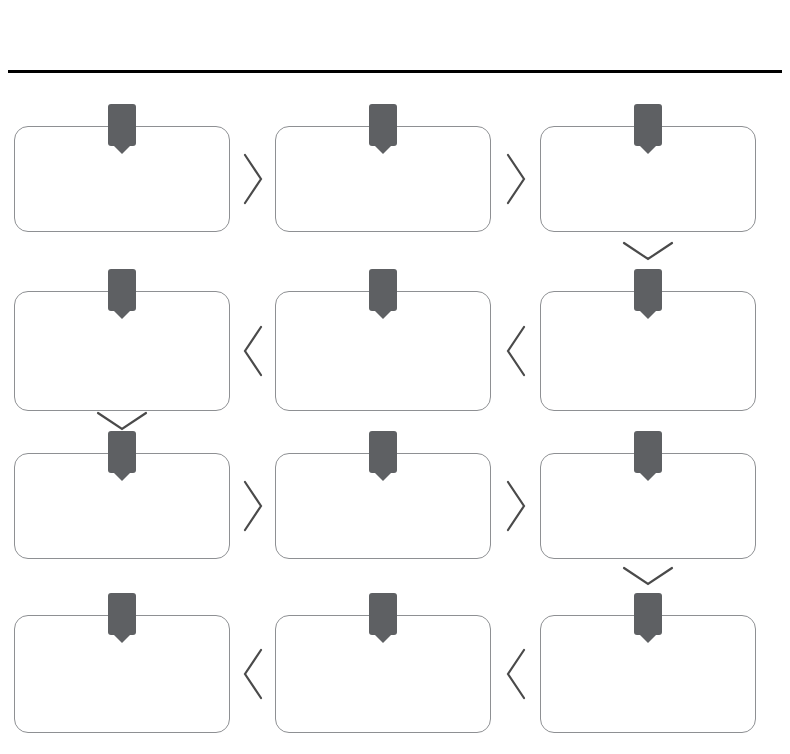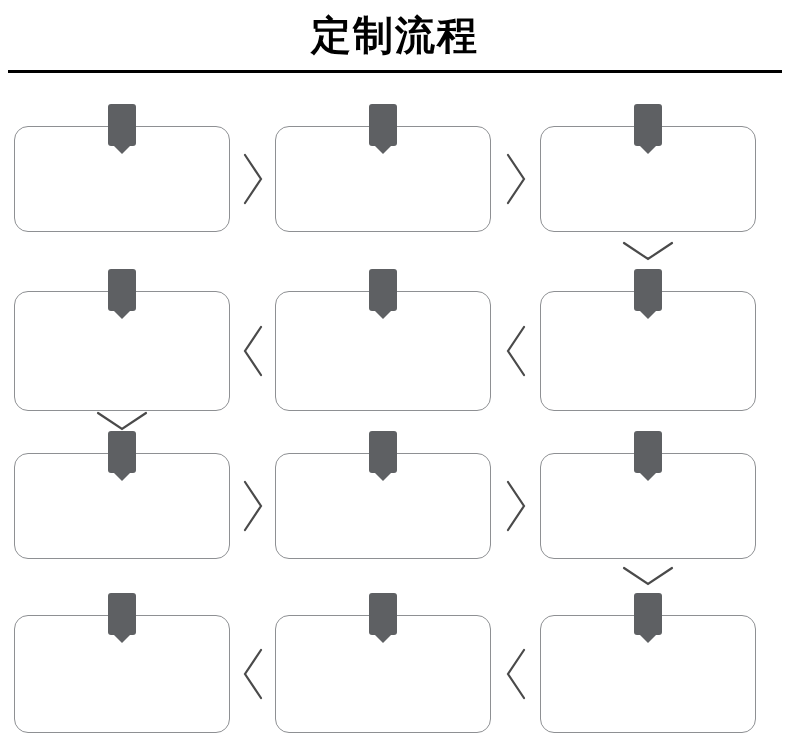--- a/index.html
+++ b/index.html
@@ -119,21 +119,20 @@
     z-index: 2;
   }
   .chev svg { display: block; }
 </style>
 </head>
 <body>
 
 <div id="page">
 
   <div class="title-area">
-    <div class="page-title">定制流程</div>
     <div class="title-rule"></div>
   </div>
 
   <div class="grid" id="grid">
       <div class="step-box" style="left: 14px; top: 48px; width: 216px; height: 106px; border-color: rgb(142, 144, 147);">
         <div class="step-body">
           <div class="step-line" style="color: rgb(74, 74, 74);"></div>
           <div class="step-line" style="color: rgb(74, 74, 74);"></div>
         </div>
       </div>

